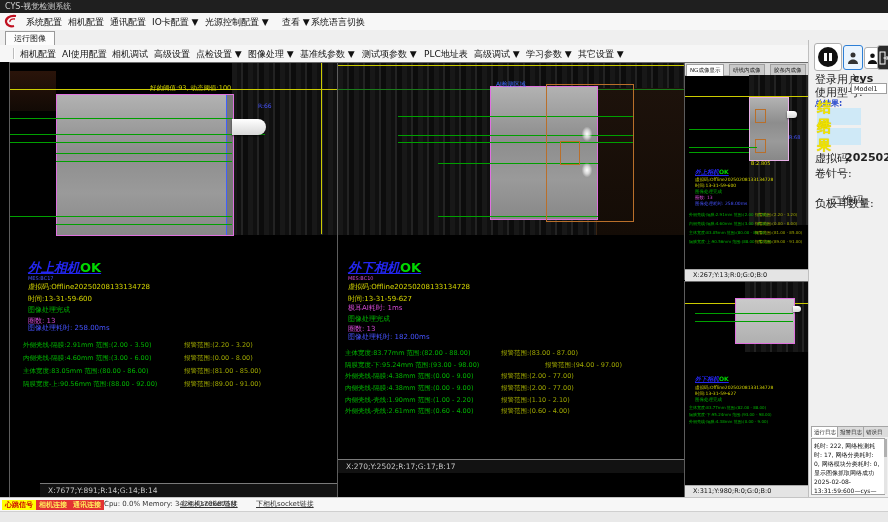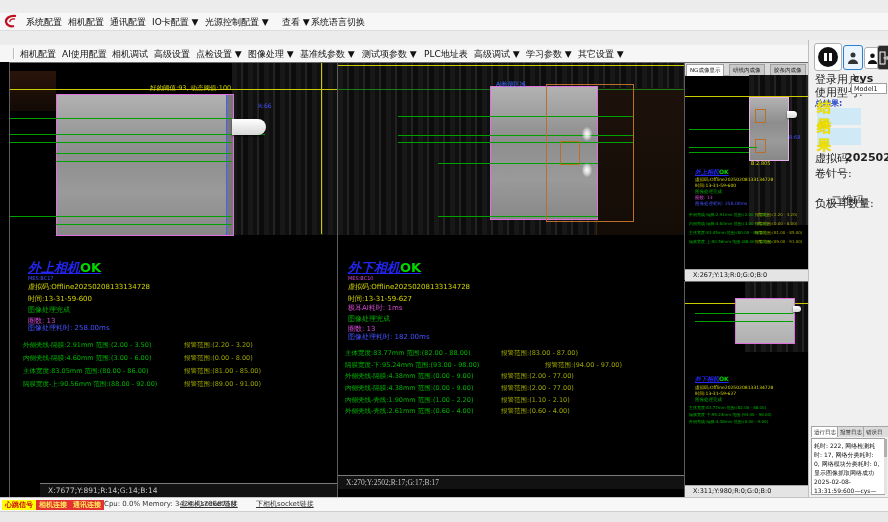--- a/index.html
+++ b/index.html
@@ -56,37 +56,43 @@
   .statusbar{position:absolute;left:0;top:497px;width:888px;height:14px;background:#f7f7f7;border-top:1px solid #c4c4c4;box-sizing:border-box;}
   .badge{position:absolute;top:2px;height:10px;font-size:7px;line-height:10px;padding:0 3px;font-weight:bold;}
   .taskstrip{position:absolute;left:0;top:511px;width:888px;height:11px;background:#e9e9e9;border-top:1px solid #cfcfcf;box-sizing:border-box;}
   svg{display:block;}
 </style>
 </head>
 <body>
 
 <div id="screen">
 
+  <div class="titlebar">
+    <span>CYS-视觉检测系统</span>
+  </div>
 
   <div class="menubar">
     <span class="abs" style="left:4px;top:1px;">
       <svg width="16" height="15" viewBox="0 0 16 15">
           <path d="M12 2 C5 1,1.5 5,2 8 C2.5 11,6 13,10 12" stroke="#c01020" stroke-width="2.2" fill="none"></path>
           <path d="M11 5 C7 4.5,5.5 6.5,6 8" stroke="#c01020" stroke-width="1.4" fill="none"></path>
         </svg>
     </span>
     <span class="mi" style="left:26px;">系统配置</span>
     <span class="mi" style="left:68px;">相机配置</span>
     <span class="mi" style="left:110px;">通讯配置</span>
     <span class="mi" style="left:152px;">IO卡配置 ▼</span>
     <span class="mi" style="left:205px;">光源控制配置 ▼</span>
     <span class="mi" style="left:282px;">查看 ▼</span>
     <span class="mi" style="left:311px;">系统语言切换</span>
   </div>
 
+  <div class="tabrow">
+    <div class="tab">运行图像</div>
+  </div>
 
   <div class="toolbar">
     <span class="grip"></span>
     <span class="ti" style="left:20px;">相机配置</span>
     <span class="ti" style="left:62px;">AI使用配置</span>
     <span class="ti" style="left:112px;">相机调试</span>
     <span class="ti" style="left:154px;">高级设置</span>
     <span class="ti" style="left:196px;">点检设置 ▼</span>
     <span class="ti" style="left:248px;">图像处理 ▼</span>
     <span class="ti" style="left:300px;">基准线参数 ▼</span>
@@ -170,21 +176,21 @@
     <span class="t f65 olive" style="left:163px;top:299px;padding-left:44px;">报警范围:(94.00 - 97.00)</span>
     <span class="t f65 green" style="left:7px;top:310px;">外侧壳线-隔膜:4.38mm 范围:(0.00 - 9.00)</span>
     <span class="t f65 olive" style="left:163px;top:310px;">报警范围:(2.00 - 77.00)</span>
     <span class="t f65 green" style="left:7px;top:322px;">内侧壳线-隔膜:4.38mm 范围:(0.00 - 9.00)</span>
     <span class="t f65 olive" style="left:163px;top:322px;">报警范围:(2.00 - 77.00)</span>
     <span class="t f65 green" style="left:7px;top:334px;">内侧壳线-壳线:1.90mm 范围:(1.00 - 2.20)</span>
     <span class="t f65 olive" style="left:163px;top:334px;">报警范围:(1.10 - 2.10)</span>
     <span class="t f65 green" style="left:7px;top:345px;">外侧壳线-壳线:2.61mm 范围:(0.60 - 4.00)</span>
     <span class="t f65 olive" style="left:163px;top:345px;">报警范围:(0.60 - 4.00)</span>
 
-    <div class="coordbar" style="top:412px;font-family:Liberation Serif, serif;"><span>X:270;Y:2502;R:17;G:17;B:17</span></div>
+    <div class="coordbar" style="top:396px;"><span>X:270;Y:2502;R:17;G:17;B:17</span></div>
   </div>
 
   <div class="campanel" style="left:684px;width:126px;height:218px;">
     <div class="smtabs">
       <span class="smtab active" style="left:1px;">NG成像显示</span>
       <span class="smtab" style="left:44px;">研线内成像</span>
       <span class="smtab" style="left:85px;">胶条内成像</span>
     </div>
     <div class="abs stripes" style="left:64px;top:12px;width:62px;height:150px;"></div>
     <div class="yline" style="left:0;top:33px;width:126px;height:1px;"></div>

